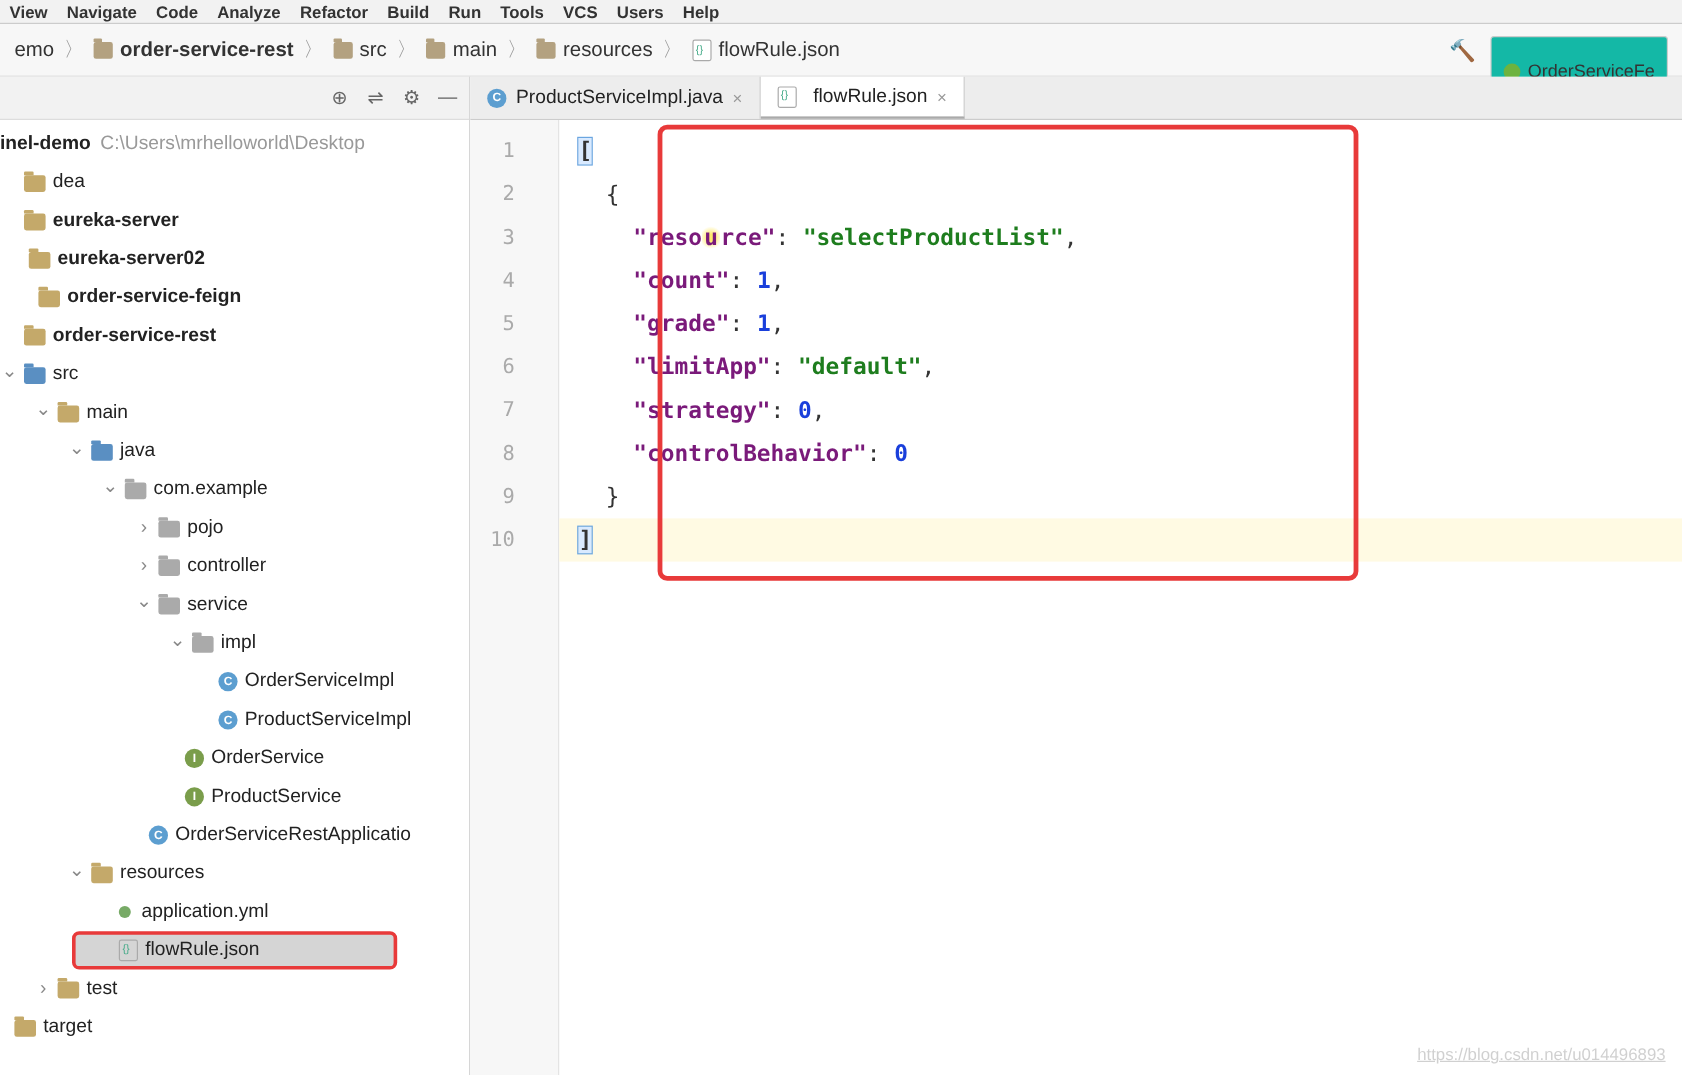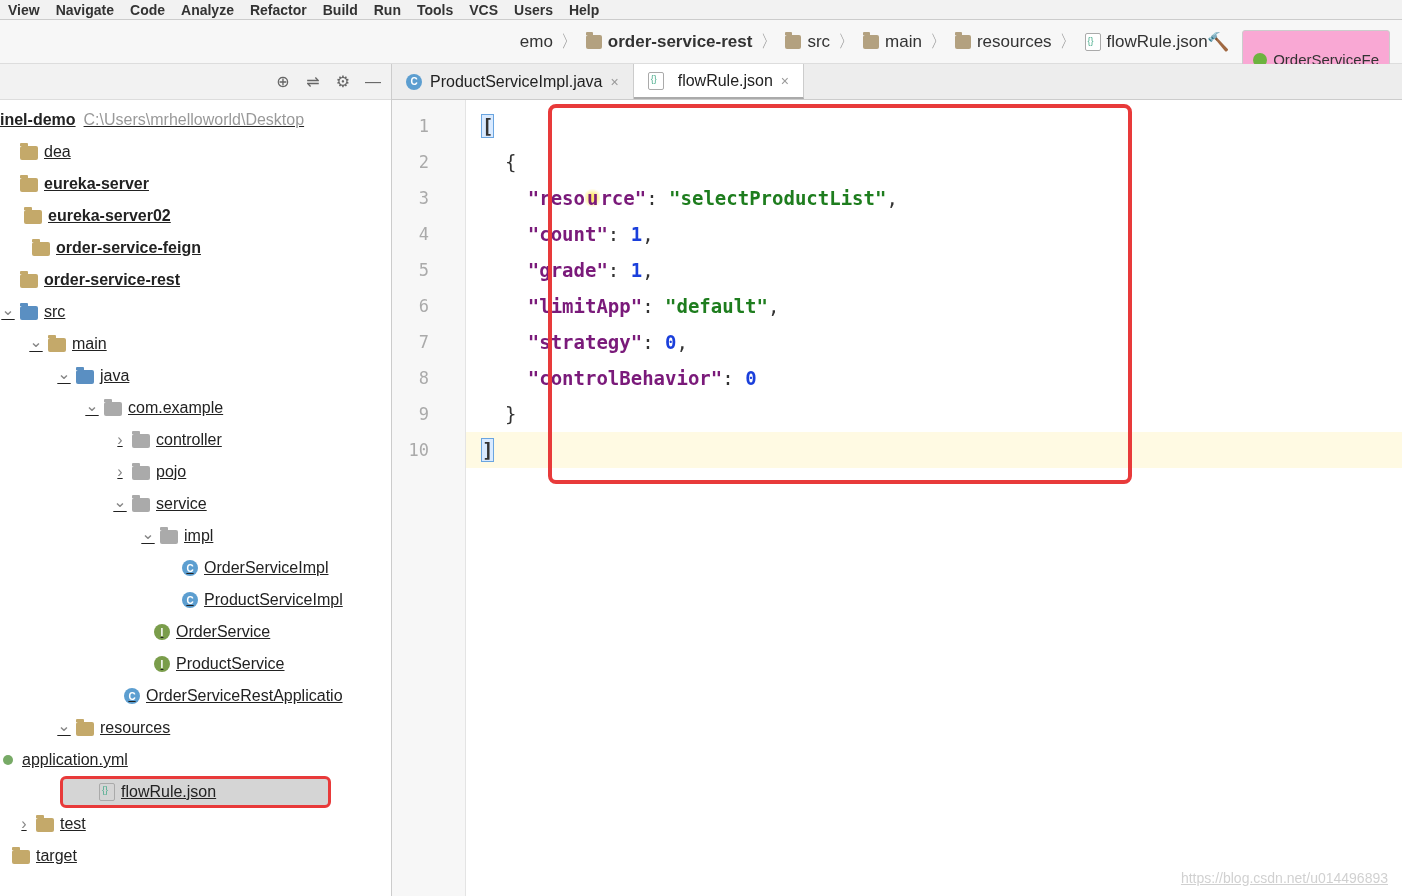--- a/index.html
+++ b/index.html
@@ -31,21 +31,21 @@
     
     .breadcrumb-bar {
       height: 44px;
       background: #f7f7f7;
       border-bottom: 1px solid #ddd;
       display: flex;
       align-items: center;
       padding: 0 12px;
       font-size: 17px;
       color: #333;
-      justify-content: flex-end;
+      justify-content: space-between;
     }
     .breadcrumb-left { display: flex; align-items: center; gap: 6px; }
     .breadcrumb-item { display: flex; align-items: center; gap: 6px; white-space: nowrap; }
     .breadcrumb-sep { color: #999; margin: 0 2px; }
     .folder-icon-small {
       width: 16px; height: 14px;
       background: #b3a180;
       border-radius: 2px;
       position: relative;
     }
@@ -71,21 +71,21 @@
       left: 2px;
       top: 2px;
       color: #4a8;
     }
     .breadcrumb-right { display: flex; align-items: center; gap: 12px; }
     .build-icon {
       color: #6a8a3a;
       font-size: 18px;
     }
     .run-config {
-      background: #f9a8d4;
+      background: #14b8a6;
       border: 1px solid #ccc;
       border-radius: 3px;
       padding: 20px 10px;
       display: flex;
       align-items: center;
       gap: 6px;
       font-size: 15px;
       margin-top: 36px;
     }
     .spring-icon {
@@ -127,21 +127,20 @@
       color: #666;
       cursor: pointer;
       font-size: 16px;
     }
     
     .tree {
       flex: 1;
       overflow: auto;
       font-size: 16px;
       padding-top: 4px;
-      text-decoration: underline;
     }
     .tree-row {
       display: flex;
       align-items: center;
       height: 32px;
       padding-left: 0;
       cursor: pointer;
       white-space: nowrap;
     }
     .tree-row.selected {
@@ -470,26 +469,26 @@
           <span class="tree-label">java</span>
         </div>
       <div class="tree-row" style="padding-left:84px">
           <span class="chevron down"></span>
           <span class="tree-icon icon-folder gray"></span>
           <span class="tree-label">com.example</span>
         </div>
       <div class="tree-row" style="padding-left:112px">
           <span class="chevron right"></span>
           <span class="tree-icon icon-folder gray"></span>
-          <span class="tree-label">controller</span>
+          <span class="tree-label">pojo</span>
         </div>
       <div class="tree-row" style="padding-left:112px">
           <span class="chevron right"></span>
           <span class="tree-icon icon-folder gray"></span>
-          <span class="tree-label">pojo</span>
+          <span class="tree-label">controller</span>
         </div>
       <div class="tree-row" style="padding-left:112px">
           <span class="chevron down"></span>
           <span class="tree-icon icon-folder gray"></span>
           <span class="tree-label">service</span>
         </div>
       <div class="tree-row" style="padding-left:140px">
           <span class="chevron down"></span>
           <span class="tree-icon icon-folder gray"></span>
           <span class="tree-label">impl</span>
@@ -512,31 +511,31 @@
         </div>
       <div class="tree-row" style="padding-left:124px">
           <span class="tree-icon icon-class">C</span>
           <span class="tree-label">OrderServiceRestApplicatio</span>
         </div>
       <div class="tree-row" style="padding-left:56px">
           <span class="chevron down"></span>
           <span class="tree-icon icon-folder"></span>
           <span class="tree-label">resources</span>
         </div>
-      <div class="tree-row" style="">
+      <div class="tree-row" style="padding-left:96px">
           <span class="tree-icon icon-yml"></span>
           <span class="tree-label">application.yml</span>
         </div>
       <div style="padding:0 60px 0 60px;">
         <div class="tree-row selected highlighted-red" style="padding-left:36px">
             <span class="tree-icon icon-json"></span>
             <span class="tree-label">flowRule.json</span>
           </div>
       </div>
-      <div class="tree-row" style="padding-left:16px">
+      <div class="tree-row" style="padding-left:28px">
           <span class="chevron right"></span>
           <span class="tree-icon icon-folder"></span>
           <span class="tree-label">test</span>
         </div>
       <div class="tree-row" style="padding-left:12px">
           <span class="tree-icon icon-folder"></span>
           <span class="tree-label">target</span>
         </div>
     </div>
   </div>

